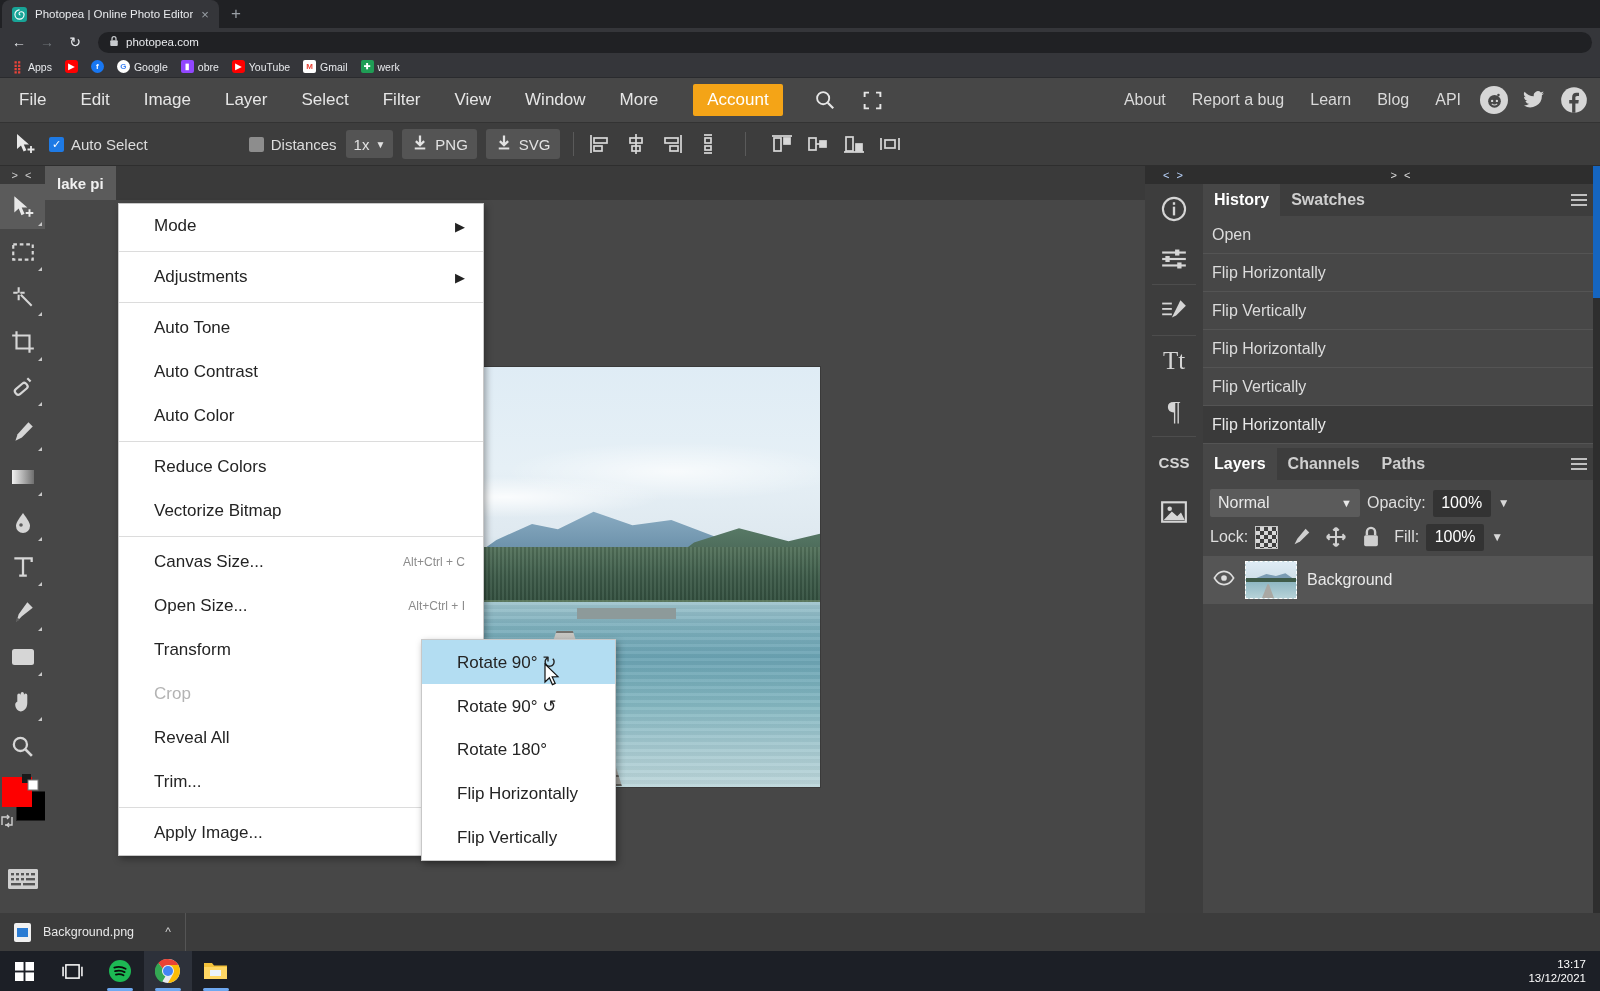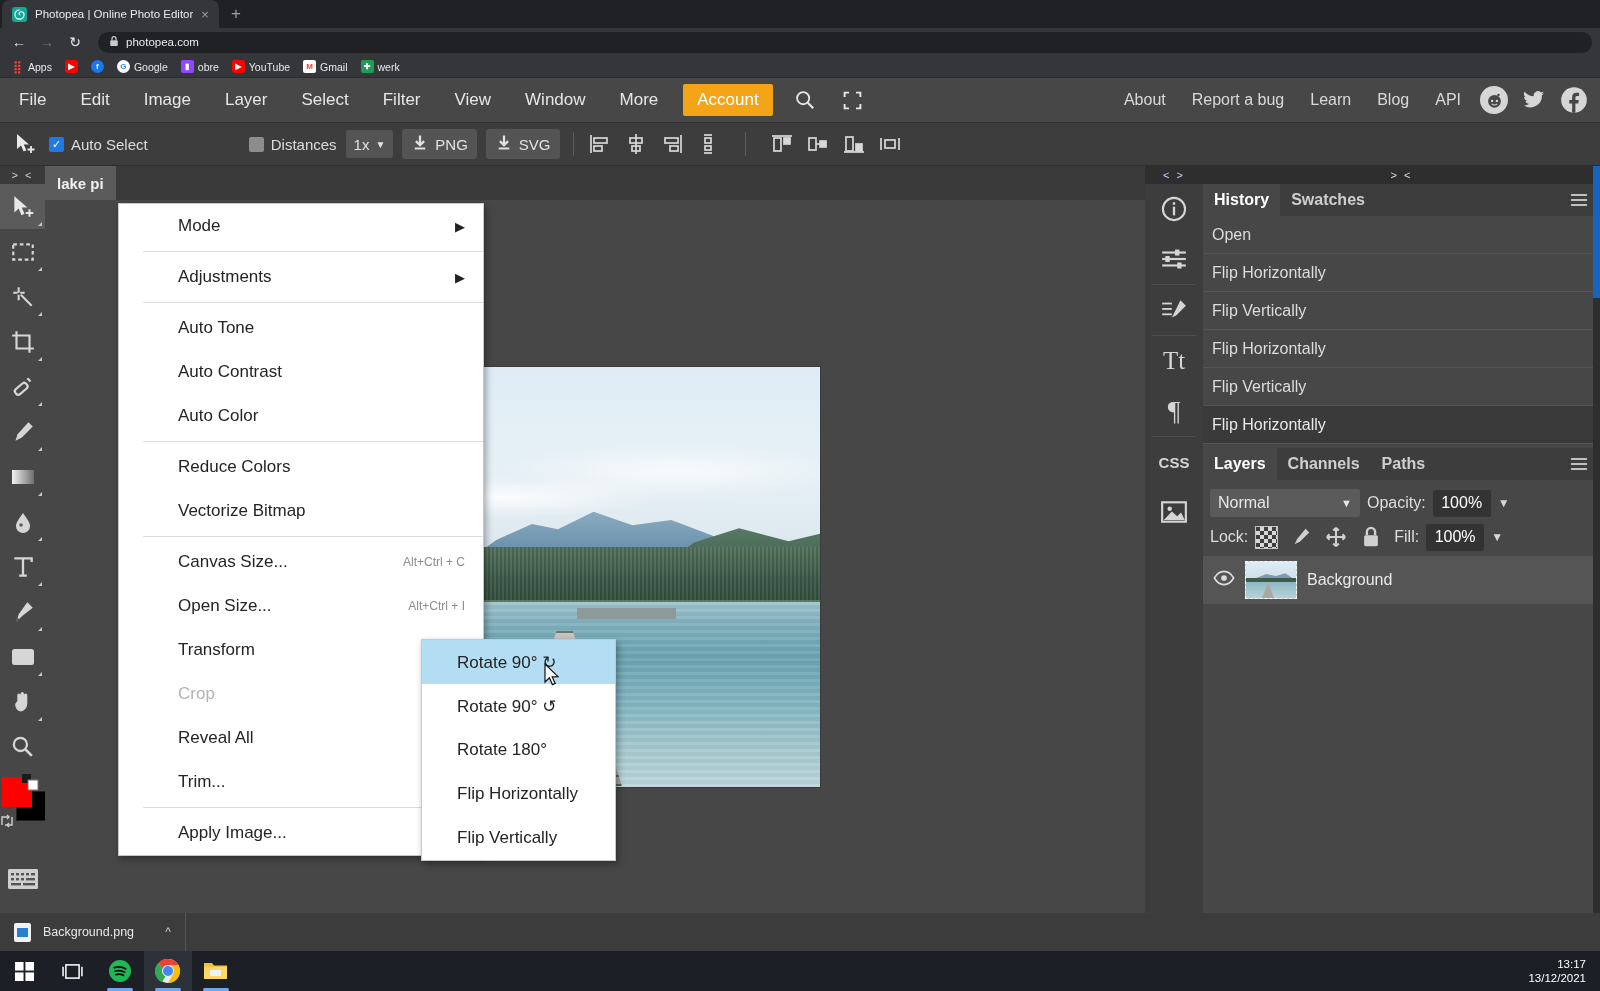--- a/index.html
+++ b/index.html
@@ -62,21 +62,21 @@
   
   .pp { position: relative; width: 1600px; height: 913px; background: #474747; }
 
   .pp-menubar {
     height: 44px; background: #474747; display: flex; align-items: center;
     padding-left: 2px; position: relative; z-index: 5;
   }
   .mi { padding: 0 17px; height: 44px; display: flex; align-items: center;
         color: #e6e6e6; font-size: 17px; }
   .mi.account { background: #f4a417; color: #fff; height: 32px; border-radius: 2px;
-                padding: 0 14px; margin: 0 8px; font-size: 17px; }
+                padding: 0 14px; margin: 0 18px; font-size: 17px; }
   .mi.icon { font-size: 19px; padding: 0 13px; }
   .menu-right { margin-left: auto; display: flex; align-items: center; padding-right: 6px; }
   .mi.rt { font-size: 16px; padding: 0 13px; color: #d9d9d9; }
   .soc { width: 28px; height: 28px; border-radius: 50%; background: #d6d6d6;
          margin: 0 6px; display: flex; align-items: center; justify-content: center;
          color: #474747; font-size: 16px; font-weight: bold; flex: none; }
 
   .pp-optbar {
     height: 44px; background: #3d3d3d; display: flex; align-items: center;
     gap: 9px; padding: 0 10px; border-top: 1px solid #333;
@@ -235,21 +235,21 @@
   .layer-foot { height: 40px; background: #474747; border-top: 1px solid #5a5a5a;
                 display: flex; align-items: center; justify-content: flex-end;
                 gap: 16px; padding-right: 14px; }
   .lf-ico { color: #cfcfcf; font-size: 17px; display: flex; align-items: center; }
 
   
   .dropdown {
     position: absolute; background: #fff; border: 1px solid #c8c8c8;
     box-shadow: 2px 3px 7px rgba(0,0,0,.35); z-index: 40; padding: 0;
   }
-  #image-menu { left: 118px; top: 125px; width: 366px; padding-left: 24px; }
+  #image-menu { left: 118px; top: 125px; width: 366px; }
   .dd-item { height: 44px; display: flex; align-items: center; padding: 0 18px 0 35px;
              color: #242424; font-size: 17px; position: relative; }
   .dd-item.disabled { color: #b3b3b3; }
   .dd-item .acc { margin-left: auto; color: #8c8c8c; font-size: 12px; }
   .dd-item .arrow { margin-left: auto; color: #222; font-size: 13px; }
   .dd-sep { height: 1px; background: #dcdcdc; margin: 3px 0; }
   #transform-submenu { left: 421px; top: 561px; width: 195px; }
   #transform-submenu .dd-item { padding: 0 14px 0 35px; height: 44px; }
   .dd-item.hl { background: #b3ddf2; }
 

